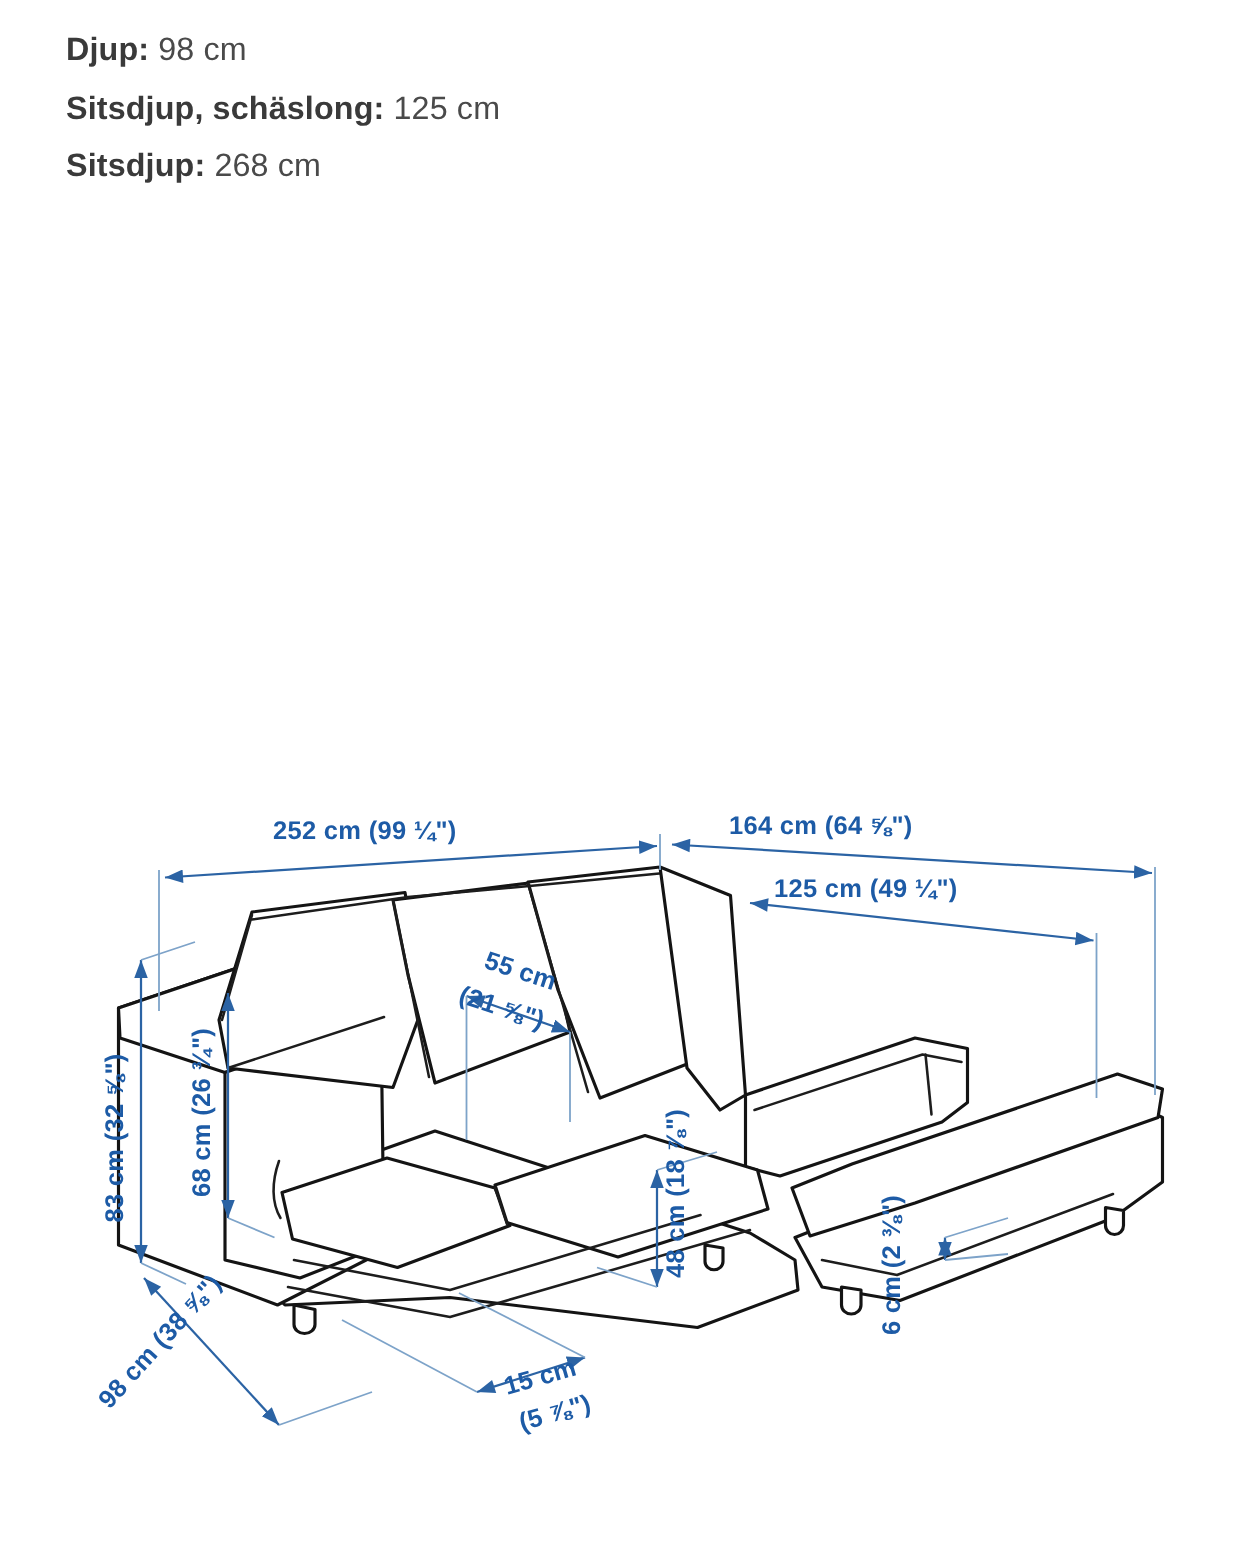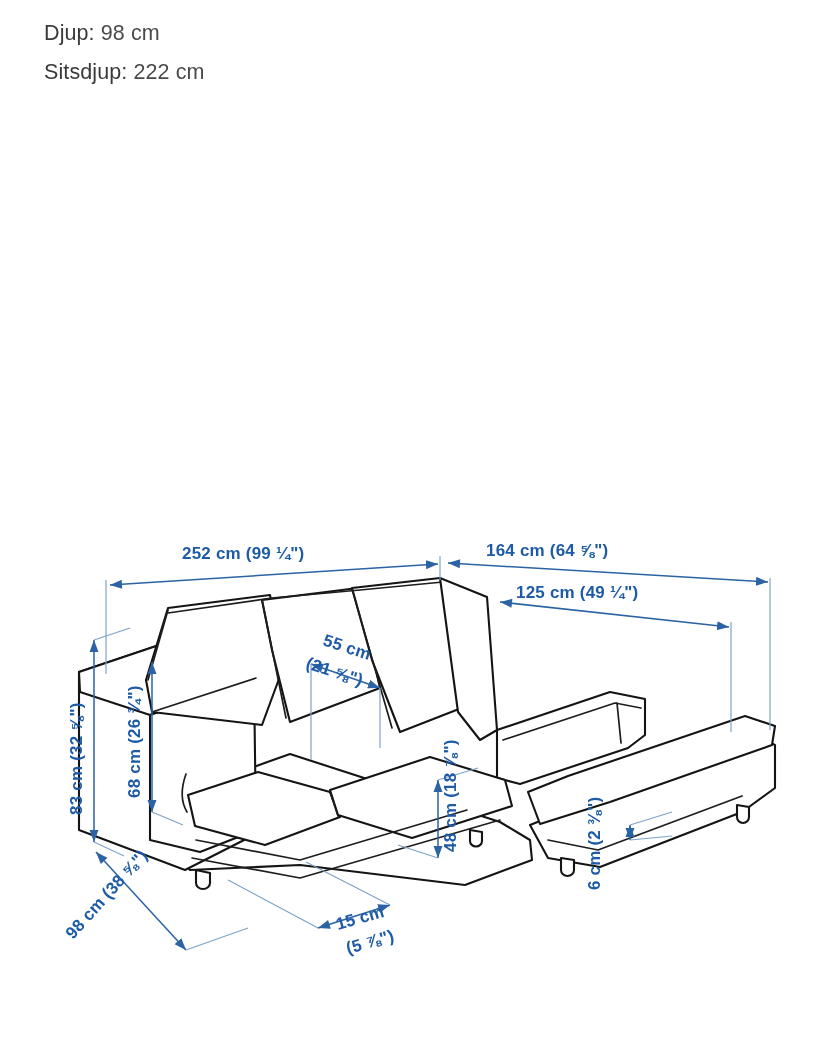--- a/index.html
+++ b/index.html
@@ -23,21 +23,21 @@
   }
 
   .spec-row {
     font-size: 21.5px;
     line-height: 38.5px;
     color: #3f3f3f;
     white-space: nowrap;
     letter-spacing: 0.1px;
   }
   .spec-label {
-    font-weight: normal;
+    font-weight: bold;
     color: #3a3a3a;
   }
   .spec-value {
     font-weight: normal;
     color: #4a4a4a;
   }
 
   #diagram-wrap {
     position: absolute;
     left: 0;
@@ -86,22 +86,26 @@
 </style>
 </head>
 <body>
 
 <div id="spec-list">
   <div class="spec-row">
     <span class="spec-label">Djup:</span>
     <span class="spec-value">98 cm</span>
   </div>
   <div class="spec-row">
+    <span class="spec-label">Sitsdjup, schäslong:</span>
+    <span class="spec-value">125 cm</span>
+  </div>
+  <div class="spec-row">
     <span class="spec-label">Sitsdjup:</span>
-    <span class="spec-value">222 cm</span>
+    <span class="spec-value">268 cm</span>
   </div>
 </div>
 
 <div id="diagram-wrap">
 <svg id="sofa-diagram" viewBox="0 0 827 460" xmlns="http://www.w3.org/2000/svg">
 
   <defs>
     <marker id="ar" markerWidth="9" markerHeight="9" refX="8" refY="3" orient="auto">
       <path d="M0,0 L8,3 L0,6 z" class="dim-arrow"></path>
     </marker>

